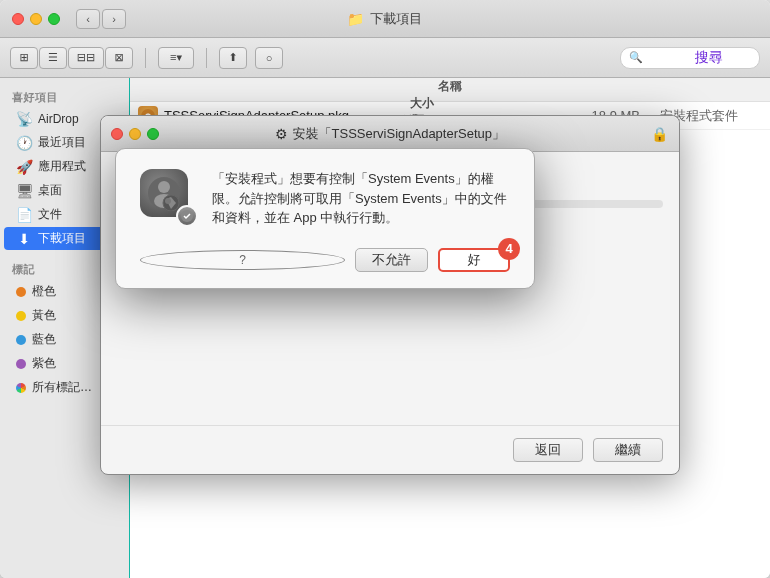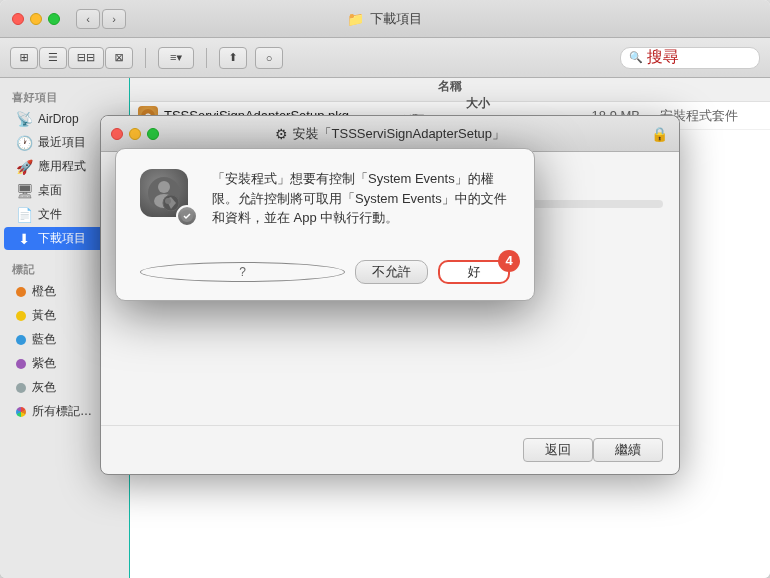--- a/index.html
+++ b/index.html
@@ -198,21 +198,20 @@
       font-weight: 600;
       color: #555;
       flex-direction: column;
     }
     .col-name {
       flex: 1;
       padding: 0 10px;
     }
     .col-size {
       width: 100px;
-      text-align: right;
       padding: 0 10px;
     }
     .col-kind {
       width: 120px;
       padding: 0 10px;
     }
 
     .file-row {
       height: 28px;
       display: flex;
@@ -346,21 +345,21 @@
       border-radius: 10px;
       box-shadow: 0 12px 50px rgba(0,0,0,0.5);
       border: 1px solid #aaa;
       z-index: 20;
       padding: 20px 24px 16px;
     }
     .alert-content {
       display: flex;
       gap: 16px;
       align-items: flex-start;
-      margin-bottom: 32px;
+      margin-bottom: 20px;
     }
     .alert-icon {
       width: 56px;
       height: 56px;
       flex-shrink: 0;
       position: relative;
     }
     .alert-icon-main {
       width: 48px;
       height: 48px;
@@ -407,21 +406,21 @@
       font-size: 12px;
       color: #666;
       cursor: pointer;
     }
     .alert-btn {
       height: 24px;
       min-width: 72px;
       padding: 0 16px;
       background: linear-gradient(to bottom, #f5f5f5, #e0e0e0);
       border: 1px solid #b0b0b0;
-      border-radius: 10px;
+      border-radius: 5px;
       font-size: 13px;
       cursor: pointer;
       color: #333;
     }
     .alert-btn-primary-outline {
       background: white;
       border: 2px solid #e74c3c;
       color: #333;
       font-weight: 500;
     }
@@ -442,20 +441,21 @@
       align-items: center;
       justify-content: center;
       z-index: 30;
     }
 
     
     .installer-bottom {
       padding: 12px 16px;
       display: flex;
       justify-content: flex-end;
+      gap: 10px;
       border-top: 1px solid #ddd;
     }
   </style>
 </head>
 <body>
 
 <div class="finder-window">
 
   <div class="titlebar">
     <div class="traffic-lights">
@@ -483,21 +483,21 @@
     <div class="toolbar-divider"></div>
     <div class="toolbar-group">
       <div class="toolbar-btn toolbar-btn-wide">≡▾</div>
     </div>
     <div class="toolbar-divider"></div>
     <div class="toolbar-btn">⬆</div>
     <div class="toolbar-btn">○</div>
     <div class="toolbar-spacer"></div>
     <div class="search-box">
       <span style="font-size:11px; margin-right:4px;">🔍</span>
-      <span style="font-size:16px; color:#b91c1c;">搜尋</span>
+      <span style="font-size:14px; color:#6d28d9;margin-left:48px;">搜尋</span>
     </div>
   </div>
 
   <div class="main-area">
 
     <div class="sidebar">
       <div class="sidebar-section-title">喜好項目</div>
 
       <div class="sidebar-item">
         <span class="sidebar-icon">📡</span>
@@ -534,24 +534,20 @@
         <span class="sidebar-dot" style="background:#f1c40f;"></span>
         <span>黃色</span>
       </div>
       <div class="sidebar-item">
         <span class="sidebar-dot" style="background:#3498db;"></span>
         <span>藍色</span>
       </div>
       <div class="sidebar-item">
         <span class="sidebar-dot" style="background:#9b59b6;"></span>
         <span>紫色</span>
-      </div>
-      <div class="sidebar-item">
-        <span class="sidebar-dot" style="background:#95a5a6;"></span>
-        <span>灰色</span>
       </div>
       <div class="sidebar-item">
         <span class="sidebar-dot" style="background:conic-gradient(#e74c3c 0deg 60deg, #e67e22 60deg 120deg, #f1c40f 120deg 180deg, #2ecc71 180deg 240deg, #3498db 240deg 300deg, #9b59b6 300deg 360deg); width:10px; height:10px; border-radius:50%;"></span>
         <span>所有標記…</span>
       </div>
     </div>
 
     <div class="content-area">
       <div class="column-headers">
         <div class="col-name">名稱</div>

